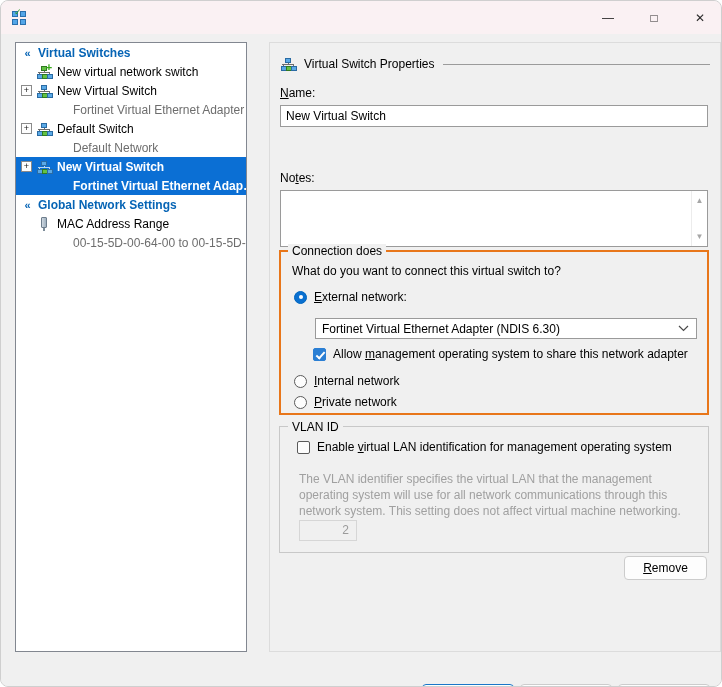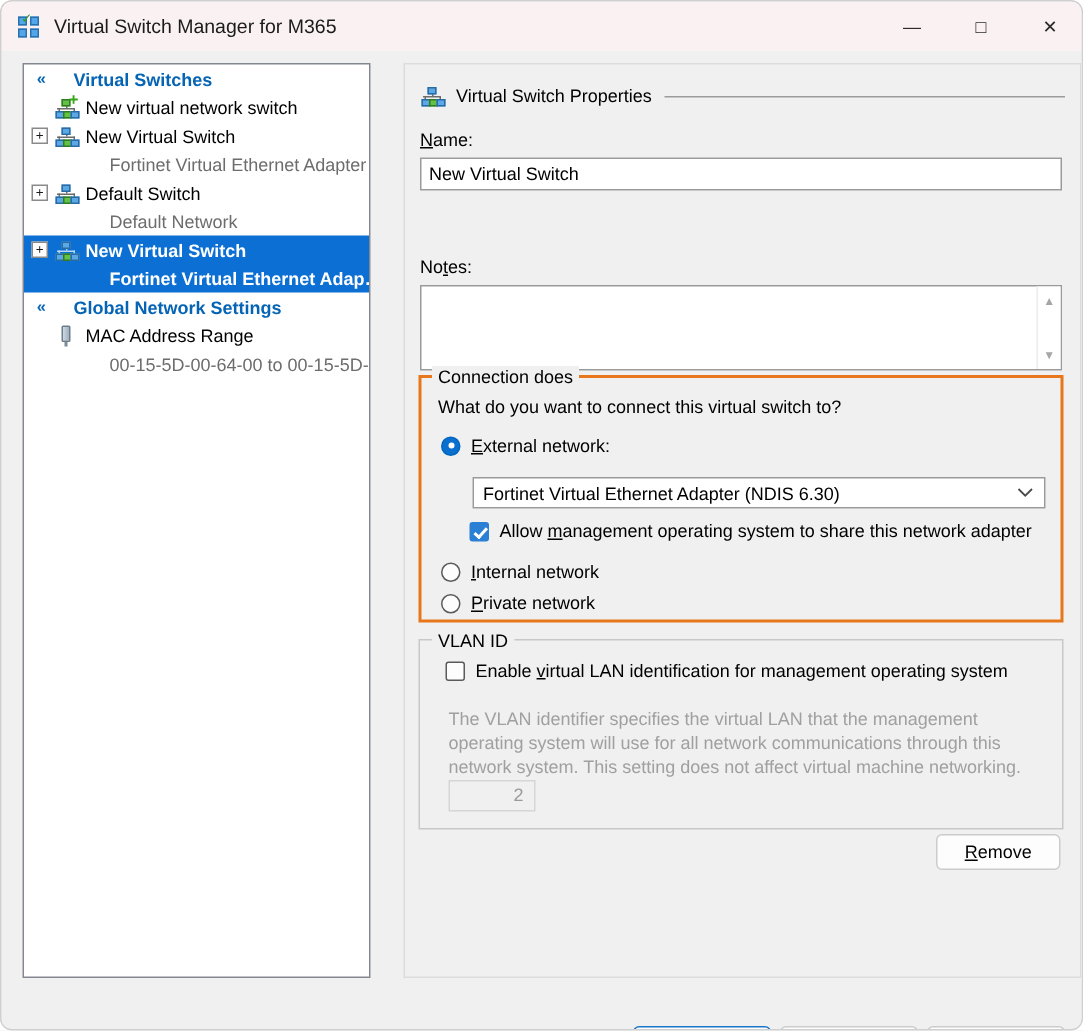--- a/index.html
+++ b/index.html
@@ -94,21 +94,21 @@
     font-weight: bold;
   }
   .tree-header .chev {
     width: 13px;
     margin-left: 5px;
     font-size: 11px;
     color: #0664b5;
     text-align: center;
     font-weight: bold;
   }
-  .tree-header .lbl { margin-left: 15px; text-align: center; }
+  .tree-header .lbl { margin-left: 4px; text-align: center; }
   .expander {
     width: 11px; height: 11px;
     border: 1px solid #8a8a8a;
     background: #fdfdfd;
     font-size: 9px;
     line-height: 9px;
     text-align: center;
     color: #1a1a1a;
     box-sizing: border-box;
     flex: 0 0 auto;
@@ -442,21 +442,20 @@
 <div id="window">
 
   <div id="titlebar">
     <div id="title-icon">
       <span class="ts" style="left:1px;top:1px;"></span>
       <span class="ts" style="left:9px;top:1px;"></span>
       <span class="ts" style="left:1px;top:9px;"></span>
       <span class="ts" style="left:9px;top:9px;"></span>
       <span class="chk">✓</span>
     </div>
-    <div id="title-text">Virtual Switch Manager for M365</div>
     <div class="win-btns">
       <div class="win-btn">—</div>
       <div class="win-btn">□</div>
       <div class="win-btn close">✕</div>
     </div>
   </div>
 
   <div id="content">
 
     <div id="tree-panel">

